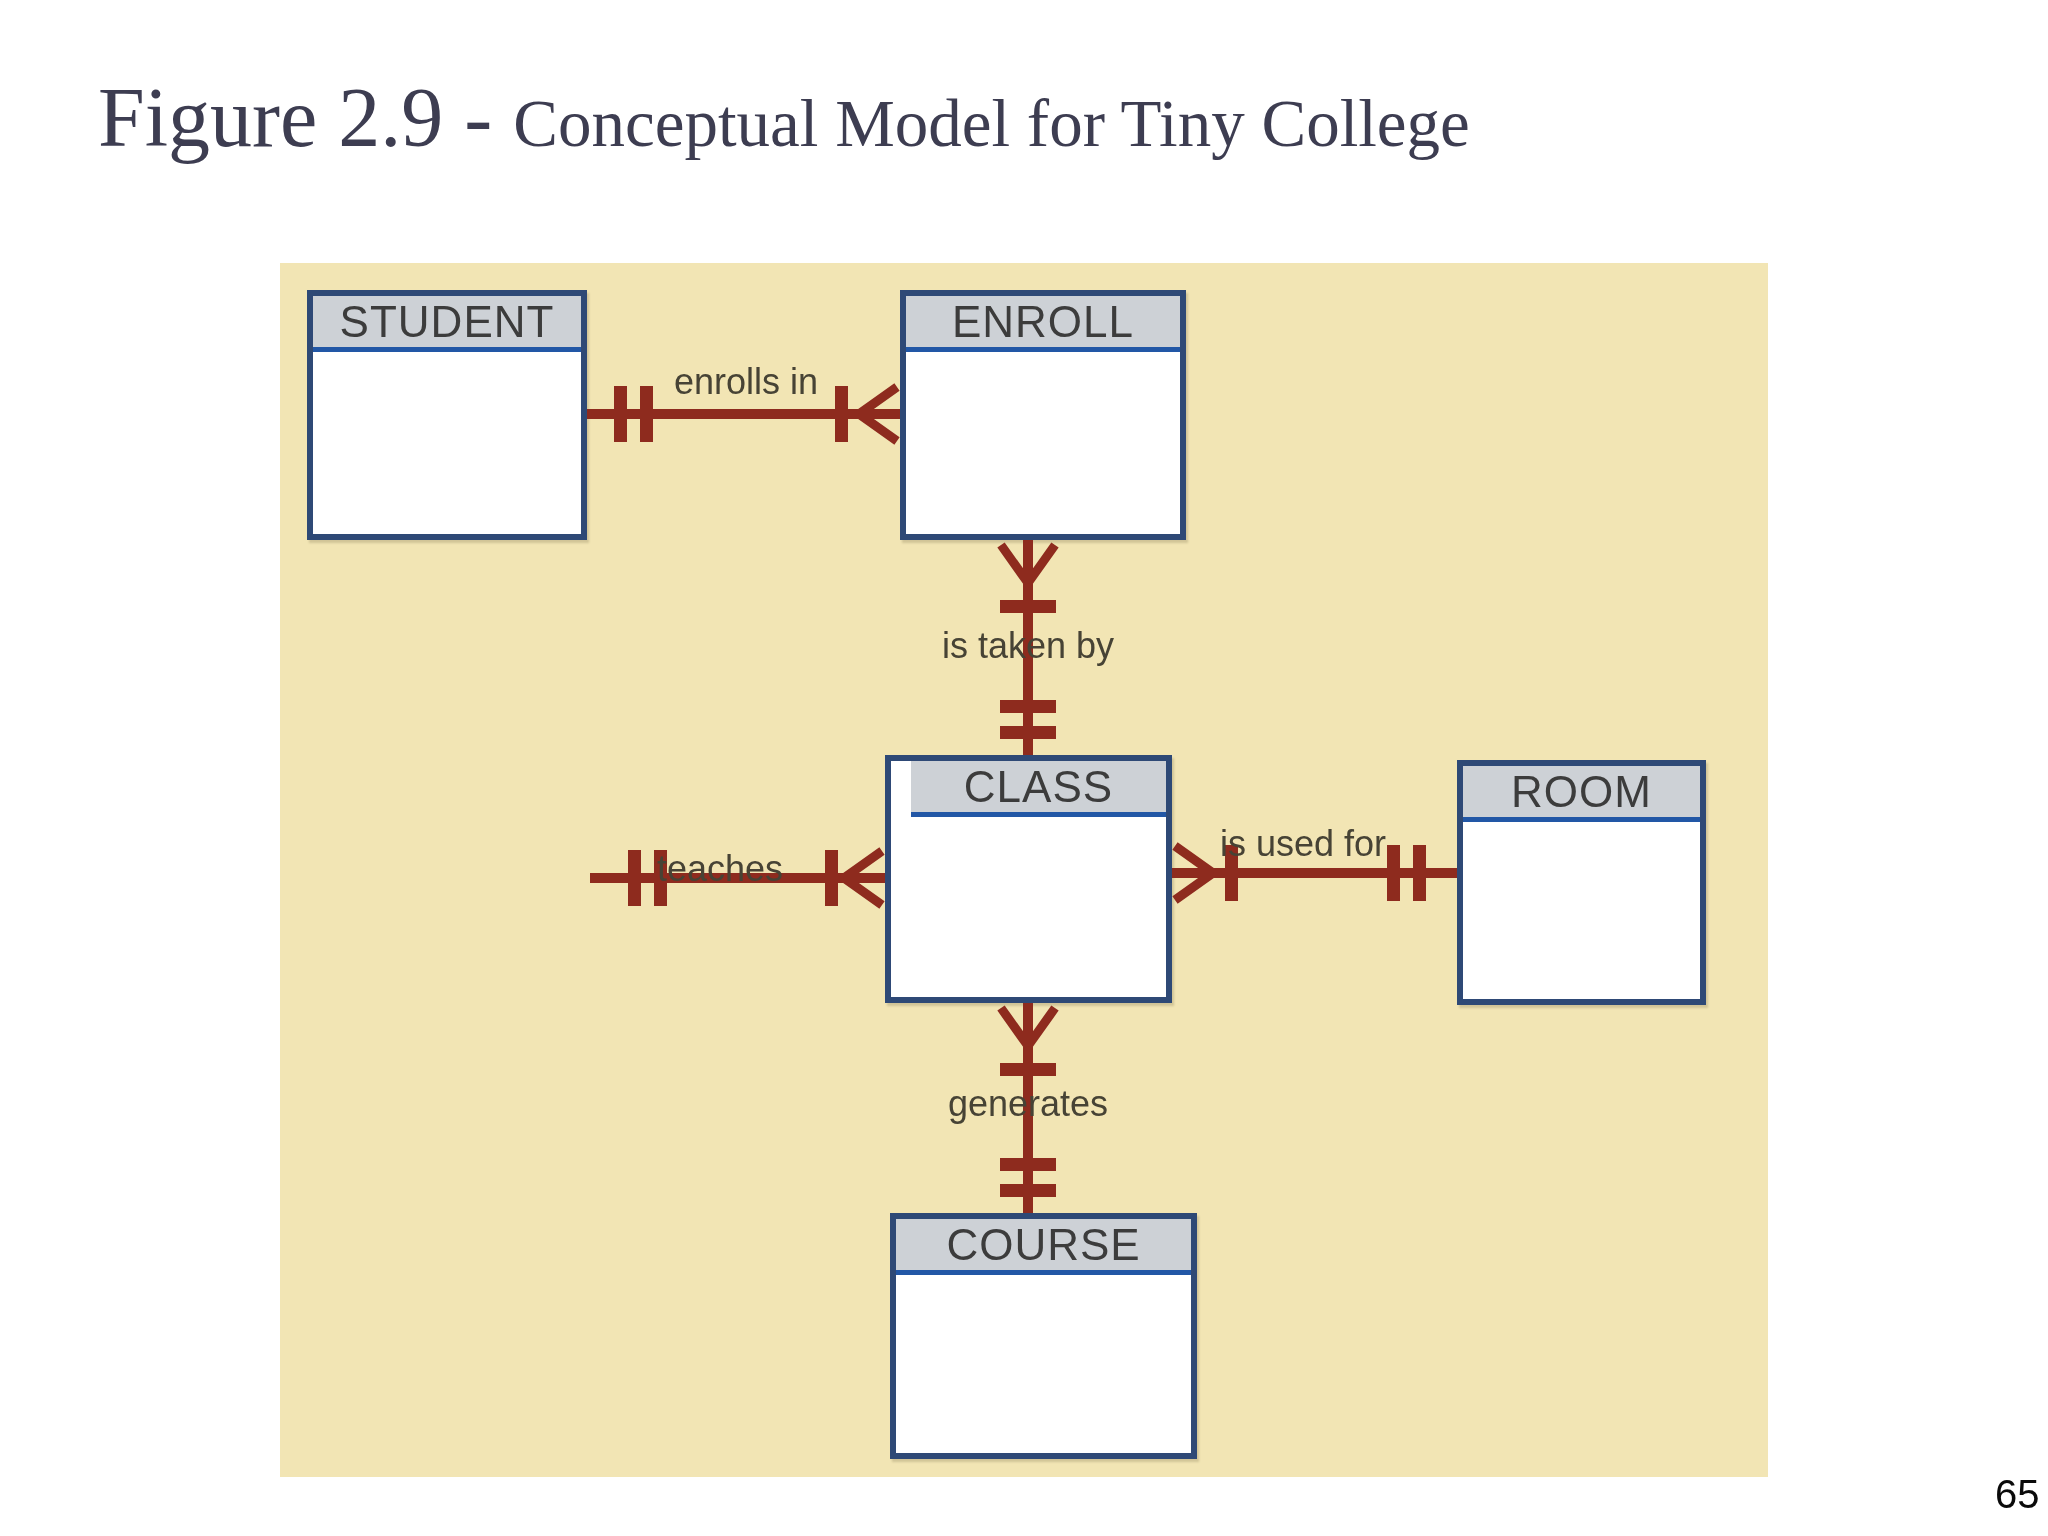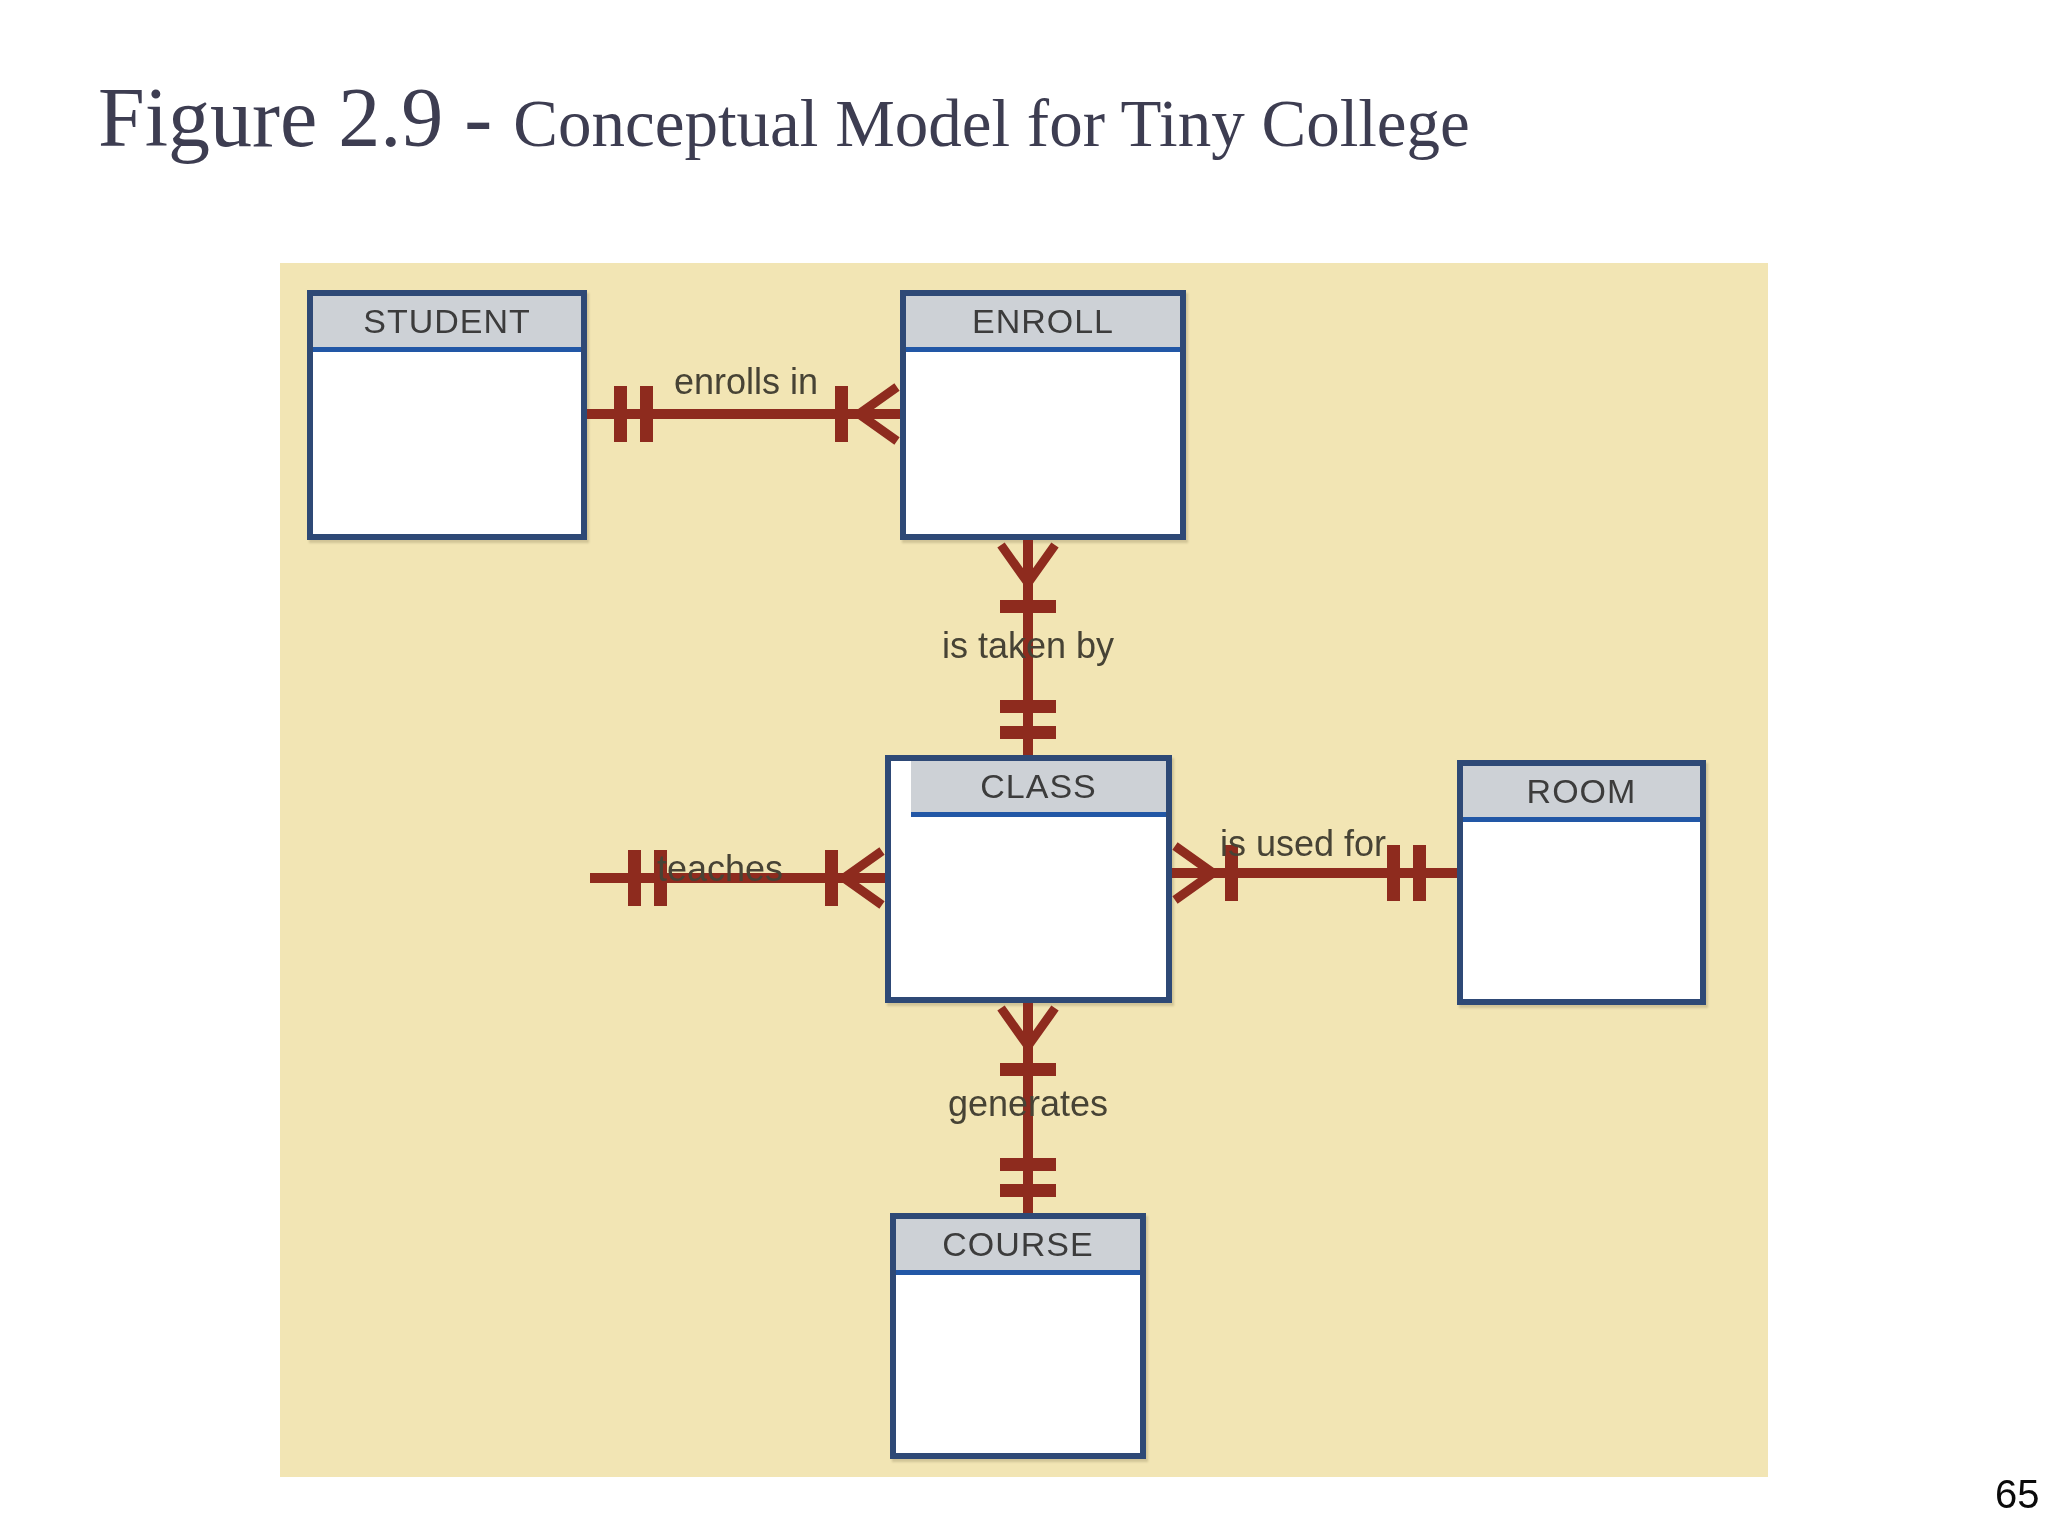--- a/index.html
+++ b/index.html
@@ -39,29 +39,29 @@
     position:absolute;
     background:#ffffff;
     border:6px solid var(--navy);
     box-shadow:2px 3px 2px rgba(60,50,20,0.18);
   }
   .ent .hdr{
     height:56px;
     background:var(--headergray);
     border-bottom:5px solid var(--blue);
     display:flex;align-items:center;justify-content:center;
-    font-size:34px;letter-spacing:1px;color:var(--entitytext);
+    font-size:44px;letter-spacing:1px;color:var(--entitytext);
   }
   .ent .bod{width:100%;}
   .e-student  {left:27px;  top:27px;  width:280px;height:250px;}
   .e-enroll   {left:620px; top:27px;  width:286px;height:250px;}
   .e-professor{left:25px;  top:495px; width:285px;height:245px;}
   .e-class    {left:605px; top:492px; width:287px;height:248px;padding-left:20px;}
   .e-room     {left:1177px;top:497px; width:249px;height:245px;}
-  .e-course   {left:610px; top:950px; width:256px;height:246px;}
+  .e-course   {left:610px; top:950px; width:307px;height:246px;}
   
   .hline,.vline,.vbar,.hbar{position:absolute;background:var(--maroon);}
   .hline{height:10px;}
   .vline{width:10px;}
   .vbar{width:13px;height:56px;}
   .hbar{width:56px;height:13px;}
   .foot{position:absolute;color:var(--maroon);line-height:0;}
   .rel-label{
     position:absolute;width:240px;text-align:center;
     font-size:36px;color:var(--labelcolor);white-space:nowrap;

